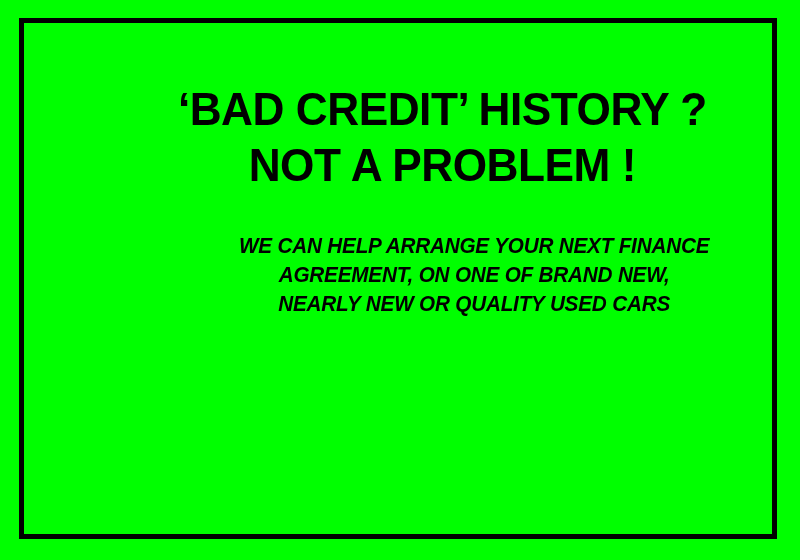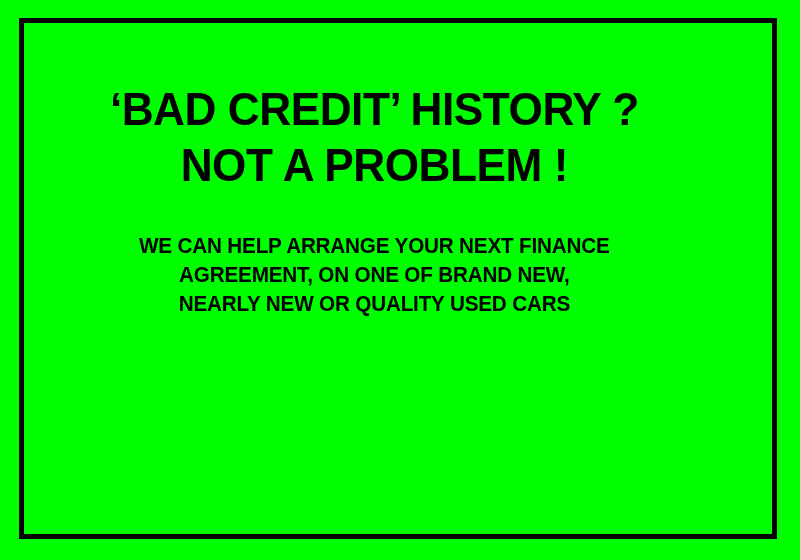--- a/index.html
+++ b/index.html
@@ -36,21 +36,21 @@
 
   #copy {
     position: absolute;
     left: 24px;
     top: 23px;
     width: 700px;
     height: 511px;
     box-sizing: border-box;
     display: flex;
     flex-direction: column;
-    align-items: center;
+    align-items: flex-end;
     justify-content: flex-start;
     text-align: center;
     color: #000000;
   }
 
   .line {
     display: block;
     white-space: nowrap;
     color: #000000;
     font-weight: 700;
@@ -66,20 +66,21 @@
     font-size: 47px;
     line-height: 56px;
     letter-spacing: -0.5px;
     transform: scaleX(0.94);
     transform-origin: center;
   }
 
   
   .body-group-1 {
     margin-top: 38px;
+    font-style: italic;
   }
   .body {
     font-size: 22px;
     line-height: 29px;
     letter-spacing: -0.2px;
     transform: scaleX(0.94);
     transform-origin: center;
   }
 
   

